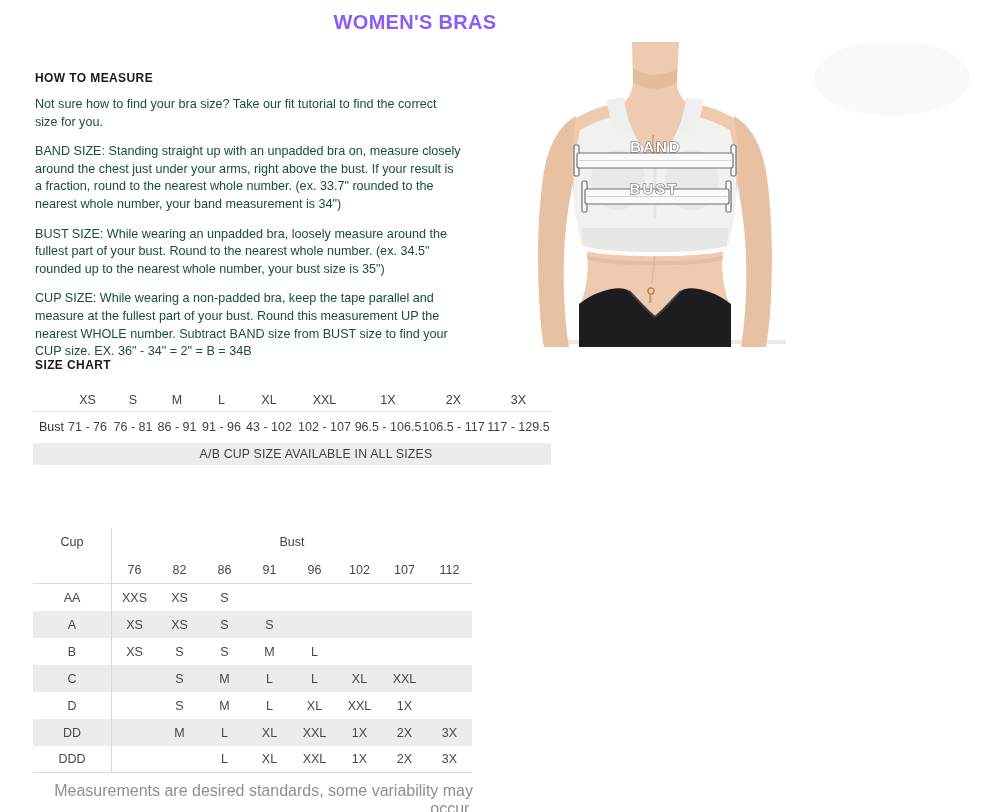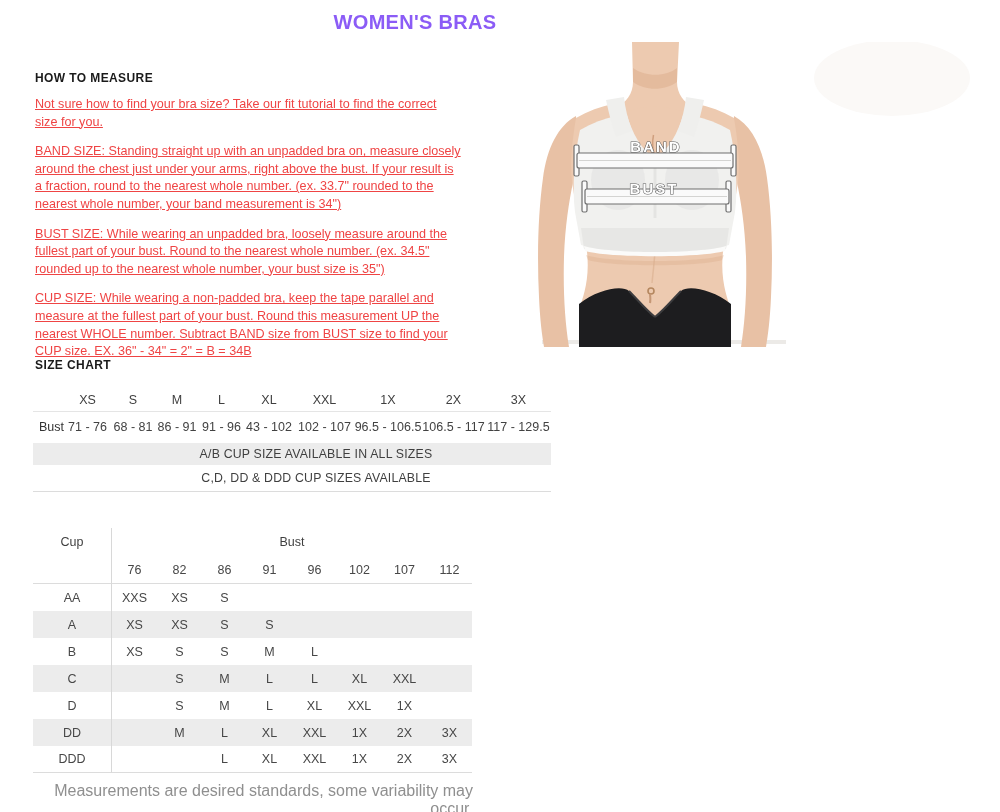--- a/index.html
+++ b/index.html
@@ -20,23 +20,22 @@
     letter-spacing: 0.3px;
   }
 
   
   .howto { position: absolute; left: 35px; top: 71px; width: 426px; }
   .sec-heading {
     font-size: 12px; font-weight: bold; color: #1a1a1a;
     letter-spacing: 0.4px; margin: 0 0 11px 0;
   }
   .howto p {
-    font-size: 12.6px; line-height: 17.6px; color: #ef4444;
+    font-size: 12.6px; line-height: 17.6px; color: #14532d;
     margin: 0 0 12px 0;
-    text-decoration: underline;
   }
 
   
   .figure { position: absolute; left: 530px; top: 42px; width: 470px; height: 305px; }
   .figure svg { display: block; }
   .tape-label {
     font-family: "Liberation Sans", sans-serif;
     font-size: 15px; font-weight: bold; letter-spacing: 2px;
     fill: #ffffff; stroke: #5a5a5a; stroke-width: 1.1px;
     paint-order: stroke; text-anchor: middle;
@@ -179,31 +178,30 @@
     <div class="c hc">M</div>
     <div class="c hc">L</div>
     <div class="c hc">XL</div>
     <div class="c hc">XXL</div>
     <div class="c hc">1X</div>
     <div class="c hc">2X</div>
     <div class="c hc">3X</div>
 
     <div class="c bc lbl">Bust</div>
     <div class="c bc">71 - 76</div>
-    <div class="c bc">68 - 81</div>
+    <div class="c bc">76 - 81</div>
     <div class="c bc">86 - 91</div>
     <div class="c bc">91 - 96</div>
     <div class="c bc">43 - 102</div>
     <div class="c bc">102 - 107</div>
     <div class="c bc">96.5 - 106.5</div>
     <div class="c bc">106.5 - 117</div>
     <div class="c bc">117 - 129.5</div>
 
     <div class="banner banner-gray">A/B CUP SIZE AVAILABLE IN ALL SIZES</div>
-    <div class="banner banner-white">C,D, DD &amp; DDD CUP SIZES AVAILABLE</div>
   </div>
 
   <div class="t2">
     <div class="c h1 cupcol">Cup</div>
     <div class="c h1 bustspan">Bust</div>
 
     <div class="c h2 cupcol"></div>
     <div class="c h2">76</div>
     <div class="c h2">82</div>
     <div class="c h2">86</div>

